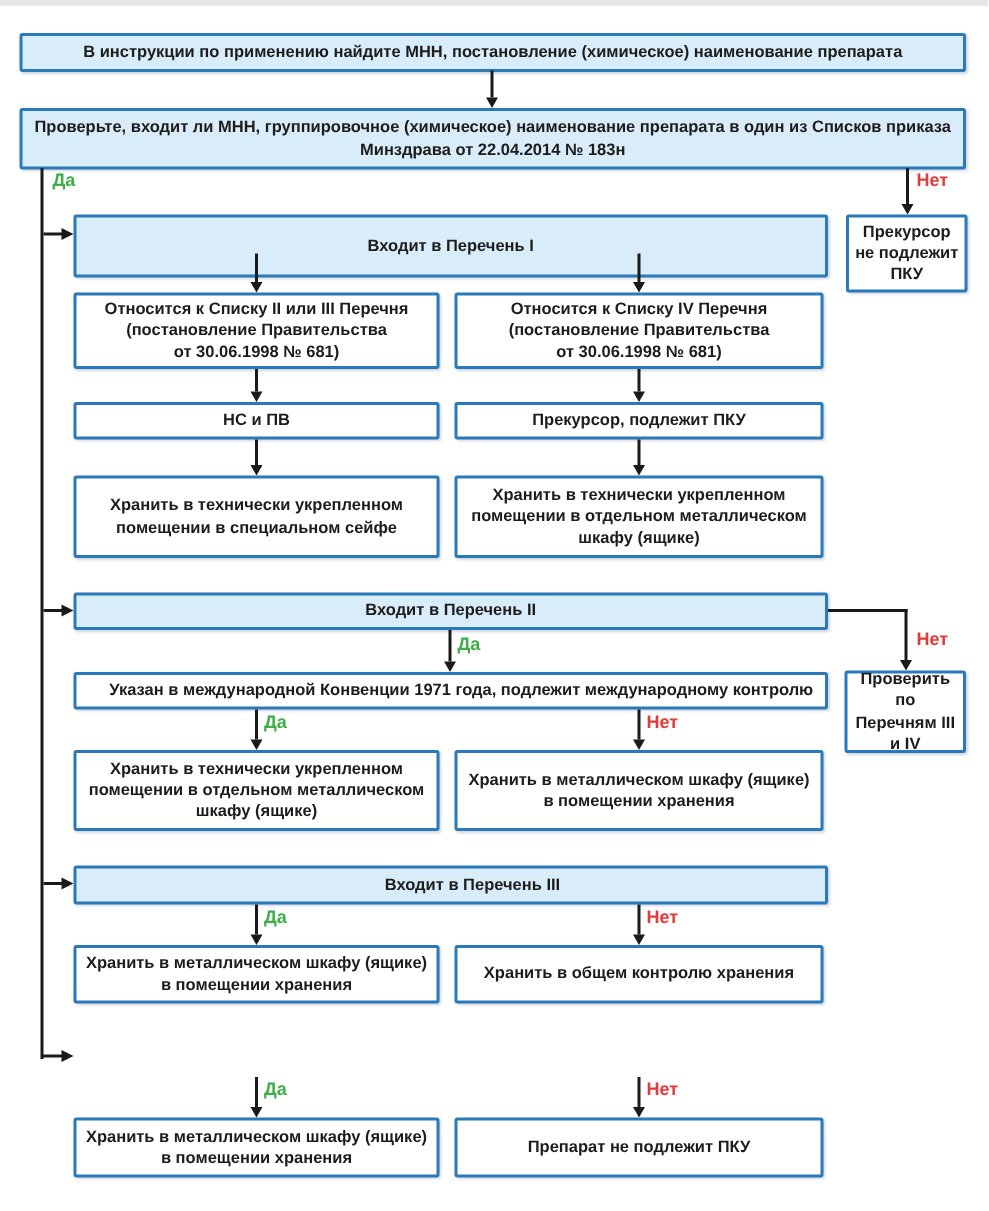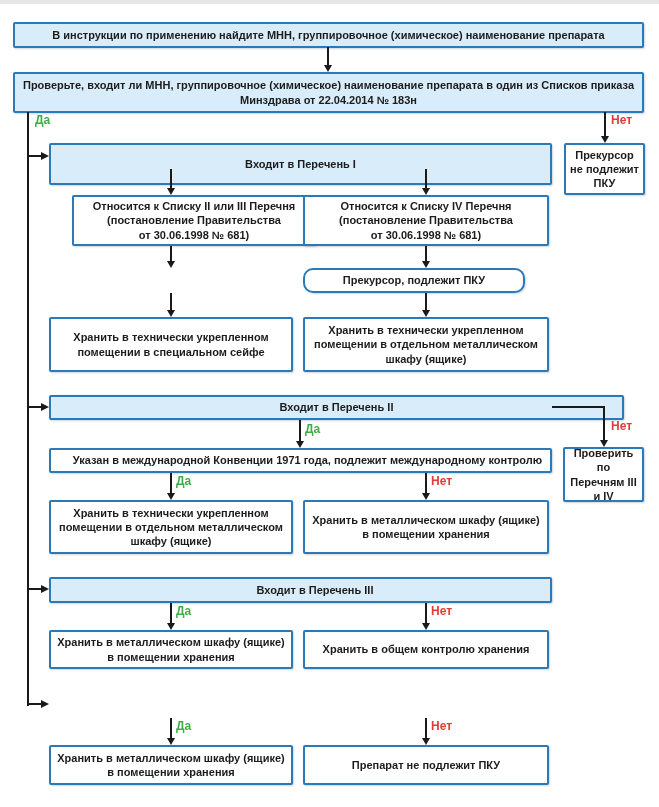--- a/index.html
+++ b/index.html
@@ -26,21 +26,21 @@
   .lbl.yes{color:var(--yes-green,#3fae49);}
   .lbl.no{color:var(--no-red,#e23b3b);}
 </style>
 </head>
 <body>
 
 <div id="canvas">
 
   <div class="top-strip"></div>
 
-  <div class="box stage" style="left:13px;top:22px;width:631px;height:26px;">В инструкции по применению найдите МНН, группировочное (химическое) наименование препарата</div>
+  <div class="box stage" style="left:13px;top:22px;width:631px;height:26px;">В инструкции по применению найдите МНН, постановление (химическое) наименование препарата</div>
   <div class="ln" style="left:327px;top:47px;width:2px;height:18px;"></div>
   <div class="ah-d" style="left:324px;top:65px;"></div>
 
   <div class="box stage" style="left:13px;top:72px;width:631px;height:41px;">Проверьте, входит ли МНН, группировочное (химическое) наименование препарата в один из Списков приказа
 Минздрава от 22.04.2014 № 183н</div>
 
   <span class="lbl yes" style="left:35px;top:114px;">Да</span>
   <div class="ln" style="left:27px;top:112px;width:2px;height:594px;"></div>
 
   <span class="lbl no" style="left:611px;top:114px;">Нет</span>
@@ -52,48 +52,49 @@
 
   <div class="ln" style="left:29px;top:155px;width:13px;height:2px;"></div>
   <div class="ah-r" style="left:41px;top:152px;"></div>
   <div class="box stage" style="left:49px;top:143px;width:503px;height:42px;">Входит в Перечень I</div>
 
   <div class="ln" style="left:170px;top:169px;width:2px;height:19px;"></div>
   <div class="ah-d" style="left:167px;top:188px;"></div>
   <div class="ln" style="left:425px;top:169px;width:2px;height:19px;"></div>
   <div class="ah-d" style="left:422px;top:188px;"></div>
 
-  <div class="box" style="left:49px;top:195px;width:244px;height:51px;margin-left:23px;">Относится к Списку II или III Перечня
+  <div class="box" style="left:49px;top:195px;width:244px;height:51px;">Относится к Списку II или III Перечня
 (постановление Правительства
 от 30.06.1998 № 681)</div>
   <div class="box" style="left:303px;top:195px;width:246px;height:51px;">Относится к Списку IV Перечня
 (постановление Правительства
 от 30.06.1998 № 681)</div>
 
   <div class="ln" style="left:170px;top:246px;width:2px;height:15px;"></div>
   <div class="ah-d" style="left:167px;top:261px;"></div>
   <div class="ln" style="left:425px;top:246px;width:2px;height:15px;"></div>
   <div class="ah-d" style="left:422px;top:261px;"></div>
 
-  <div class="box" style="left:303px;top:268px;width:222px;height:25px;border-radius:10px;">Прекурсор, подлежит ПКУ</div>
+  <div class="box" style="left:49px;top:268px;width:244px;height:25px;">НС и ПВ</div>
+  <div class="box" style="left:303px;top:268px;width:246px;height:25px;">Прекурсор, подлежит ПКУ</div>
 
   <div class="ln" style="left:170px;top:293px;width:2px;height:17px;"></div>
   <div class="ah-d" style="left:167px;top:310px;"></div>
   <div class="ln" style="left:425px;top:293px;width:2px;height:17px;"></div>
   <div class="ah-d" style="left:422px;top:310px;"></div>
 
   <div class="box" style="left:49px;top:317px;width:244px;height:55px;">Хранить в технически укрепленном
 помещении в специальном сейфе</div>
   <div class="box" style="left:303px;top:317px;width:246px;height:55px;">Хранить в технически укрепленном
 помещении в отдельном металлическом
 шкафу (ящике)</div>
 
   <div class="ln" style="left:29px;top:406px;width:13px;height:2px;"></div>
   <div class="ah-r" style="left:41px;top:403px;"></div>
-  <div class="box stage" style="left:49px;top:395px;width:575px;height:25px;">Входит в Перечень II</div>
+  <div class="box stage" style="left:49px;top:395px;width:503px;height:25px;">Входит в Перечень II</div>
 
   <div class="ln" style="left:552px;top:406px;width:53px;height:2px;"></div>
   <div class="ln" style="left:603px;top:406px;width:2px;height:34px;"></div>
   <div class="ah-d" style="left:600px;top:440px;"></div>
   <span class="lbl no" style="left:611px;top:420px;">Нет</span>
   <div class="box" style="left:563px;top:447px;width:81px;height:55px;">Проверить по
 Перечням III
 и IV</div>
 
   <div class="ln" style="left:299px;top:420px;width:2px;height:21px;"></div>

